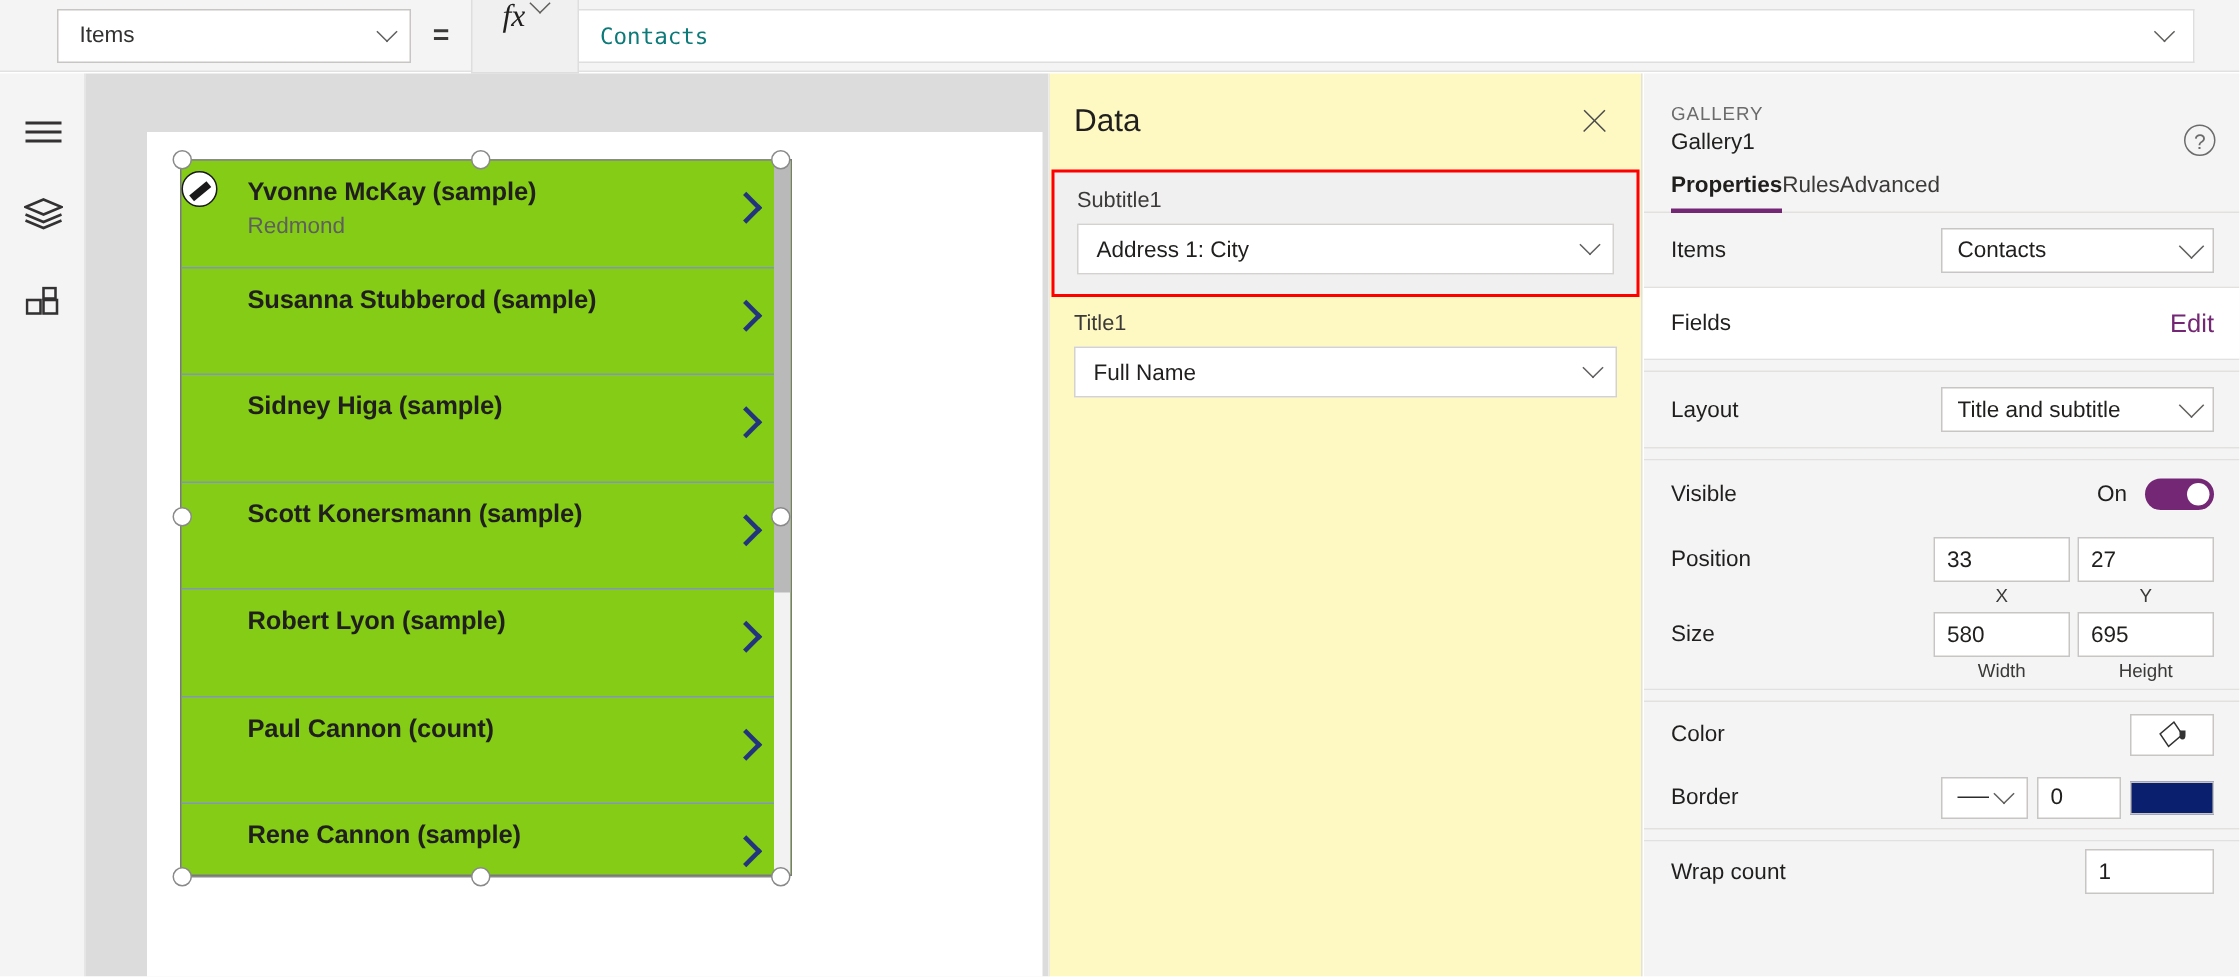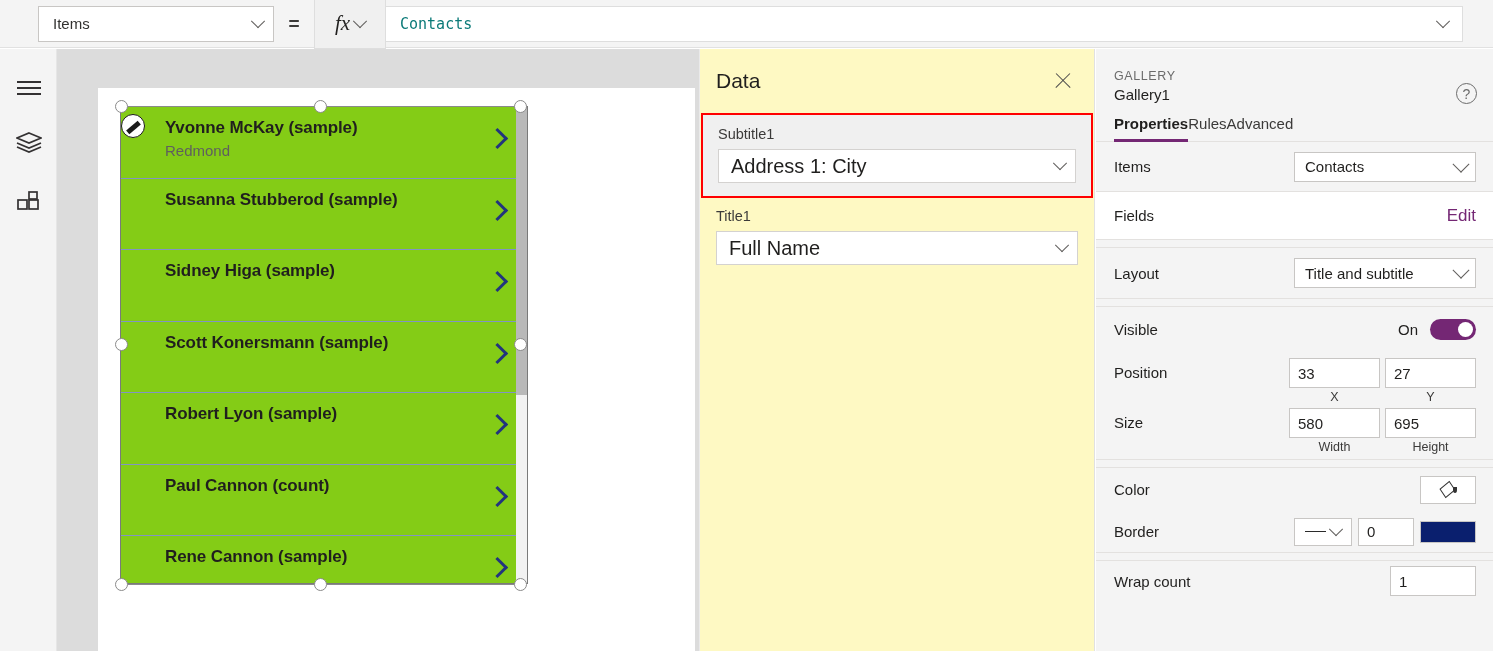--- a/index.html
+++ b/index.html
@@ -32,21 +32,21 @@
   }
   .prop-select .lbl { flex: 1; }
   .equals {
     width: 40px; text-align: center;
     font-size: 19px; font-weight: 700; color: #3b3a39;
   }
   .fx-btn {
     width: 72px; height: 50px;
     background: #f0f0f0;
     border: 1px solid #dedede;
-    display: flex; align-items: center; justify-content: center;
+    display: flex; align-items: flex-start; justify-content: center;
     gap: 5px;
     cursor: pointer;
   }
   .fx-glyph {
     font-family: "Liberation Serif", serif;
     font-style: italic; font-size: 21px; color: #201f1e;
     line-height: 1;
   }
   .formula-input {
     flex: 1; height: 36px;
@@ -208,21 +208,21 @@
   .field-label {
     font-size: 14.5px; color: #3b3a39;
     margin-bottom: 7px;
   }
   .field-dd {
     height: 34px;
     background: #ffffff;
     border: 1px solid #d4d2d0;
     display: flex; align-items: center;
     padding: 0 10px 0 12px;
-    font-size: 20px; color: #201f1e;
+    font-size: 15px; color: #201f1e;
     cursor: pointer;
   }
   .field-dd .v { flex: 1; }
 
   
   .props-pane {
     position: absolute; left: 1096px; top: 49px;
     width: 397px; height: 602px;
     background: #f4f4f4;
   }

